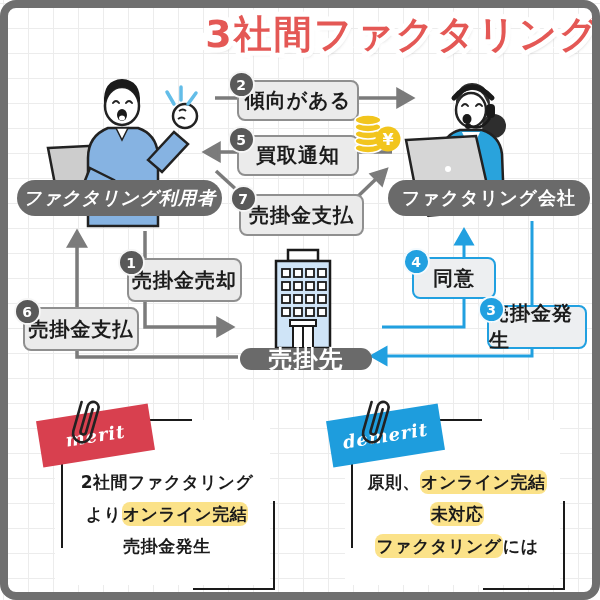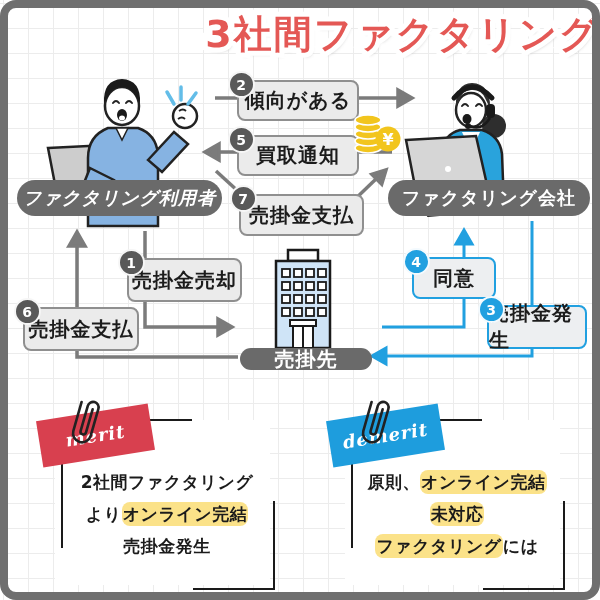--- a/index.html
+++ b/index.html
@@ -163,21 +163,21 @@
       <ellipse cx="16" cy="24" rx="13" ry="5"></ellipse>
         <ellipse cx="16" cy="17" rx="13" ry="5"></ellipse>
       <ellipse cx="16" cy="10" rx="13" ry="5"></ellipse>
     </g>
     <circle cx="36" cy="29" r="12.5" fill="#f2c51d"></circle>
     <text x="36" y="35" text-anchor="middle" font-size="16" font-weight="bold" fill="#fff">¥</text>
   </svg>
 
   <div class="pill" style="left:17px;top:180px;width:205px;height:36px;font-style:italic;">ファクタリング利用者</div>
   <div class="pill" style="left:388px;top:180px;width:202px;height:36px;">ファクタリング会社</div>
-  <div class="pill" style="left:240px;top:348px;width:132px;height:22px;font-size:20px;">売掛先</div>
+  <div class="pill" style="left:240px;top:348px;width:132px;height:22px;font-size:24px;">売掛先</div>
 
   <div class="step-box" style="left:237px;top:80px;width:118px;height:37px;">
     <span class="num">2</span>
     <span>傾向がある</span>
   </div>
   <div class="step-box" style="left:237px;top:135px;width:118px;height:37px;">
     <span class="num">5</span>
     <span>買取通知</span>
   </div>
   <div class="step-box" style="left:239px;top:194px;width:121px;height:38px;">

